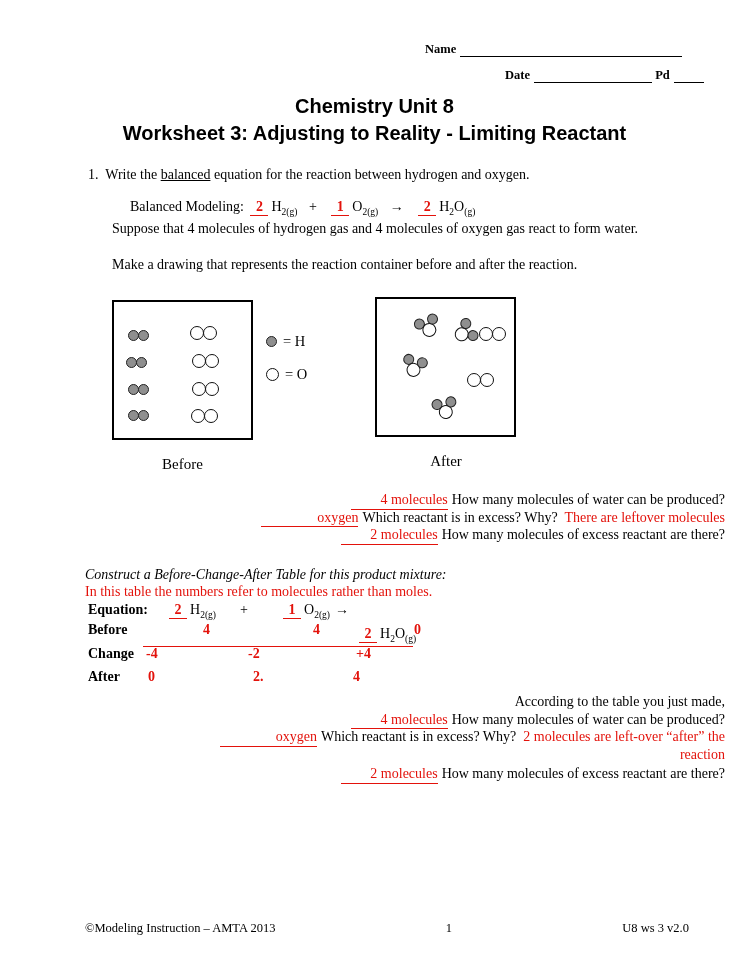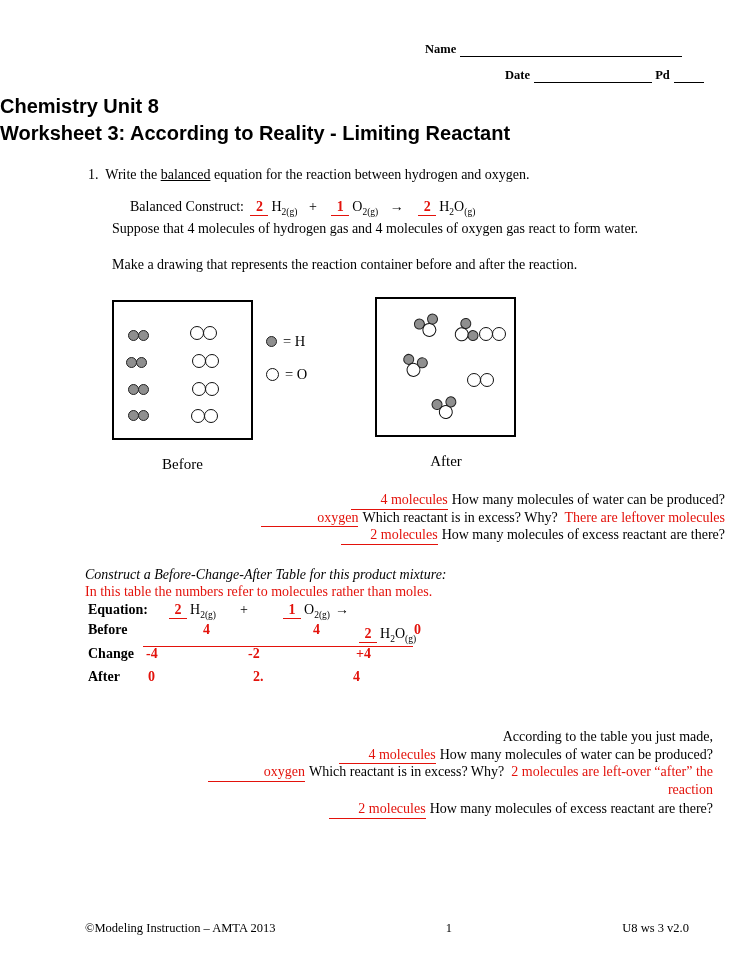--- a/index.html
+++ b/index.html
@@ -18,21 +18,21 @@
   sub { font-size: 9.5px; line-height: 0; }
 
   .name-line { position:absolute; left:425px; top:42px; font-size:12.5px; }
   .date-line { position:absolute; left:505px; top:68px; font-size:12.5px;text-align:center; }
   .hdr-label { font-weight:bold;margin-top:36px; }
   .blank { display:inline-block; border-bottom:1.2px solid #000; height:13px; vertical-align:bottom; }
   .name-blank { width:222px; margin-left:4px; }
   .date-blank { width:118px; margin-left:4px; }
   .pd-blank { width:30px; margin-left:4px; }
 
-  .title { position:absolute; left:0; top:93px; width:100%; 
+  .title { position:absolute; left:0; top:93px; width:100%; text-align:center;
            font-family:"Liberation Sans", sans-serif; font-weight:bold;
            font-size:20px; line-height:27px; }
 
   .q1 { position:absolute; left:88px; top:167px; width:620px; }
   .u { text-decoration: underline; }
 
   .eqline { position:absolute; left:130px; top:199px; }
   .coef { color:var(--red); font-weight:bold; display:inline-block; min-width:18px;
           text-align:center; border-bottom:1.2px solid var(--red); margin:0 3px; }
   .eq-sep { margin:0 8px; }
@@ -80,21 +80,21 @@
   .t-after  { top:669px; }
   .t-eq .g1 { left:78px; }  .t-eq .sep1 { left:152px; }
   .t-eq .g2 { left:192px; } .t-eq .sep2 { left:247px; }
   .t-eq .g3 { left:268px;margin-top:24px; }
   .t-before .v1 { left:115px; } .t-before .v2 { left:225px; } .t-before .v3 { left:326px; }
   .t-change .v1 { left:58px; }  .t-change .v2 { left:160px; } .t-change .v3 { left:268px; }
   .t-after  .v1 { left:60px; }  .t-after  .v2 { left:165px; } .t-after  .v3 { left:265px; }
   .t-val { color:var(--red); font-weight:bold; }
   .change-underline { left:55px; top:16px; width:270px; border-bottom:1.3px solid var(--red); height:1px; }
 
-  .qa2 { position:absolute; left:68px; top:693px; width:645px;margin-top:35px; }
+  .qa2 { position:absolute; left:80px; top:693px; width:645px; }
   .qa-line { height:17.5px; white-space:nowrap; }
   .reaction-line { height:17.5px; padding-left:345px; }
   .gap-top { margin-top:2px; }
 
   .finalq { position:absolute; left:90px; top:799px; width:615px; line-height:18px; }
   .finala { position:absolute; left:108px; top:847px; width:590px; line-height:18px; color:var(--red); }
 
   .footer { position:absolute; left:85px; right:60px; top:921px;
             display:flex; justify-content:space-between; font-size:12.5px; }
 </style>
@@ -106,30 +106,30 @@
   <div class="name-line">
     <span class="hdr-label">Name</span><span class="blank name-blank"></span>
   </div>
   <div class="date-line">
     <span class="hdr-label">Date</span><span class="blank date-blank"></span>
     <span class="hdr-label">Pd</span><span class="blank pd-blank"></span>
   </div>
 
   <div class="title">
     <span>Chemistry Unit 8</span><br>
-    <span>Worksheet 3:  According to Reality - Limiting Reactant</span>
+    <span>Worksheet 3:  Adjusting to Reality - Limiting Reactant</span>
   </div>
 
   <div class="q1">
     <span>1.</span>&nbsp;
     <span>Write the </span><span class="u">balanced</span><span> equation for the reaction between hydrogen and oxygen.</span>
   </div>
 
   <div class="eqline">
-    <span>Balanced Construct:</span>
+    <span>Balanced Modeling:</span>
     <span class="coef">2</span><span><span>H</span><sub>2(g)</sub></span>
     <span class="eq-sep">+</span>
     <span class="coef">1</span><span><span>O</span><sub>2(g)</sub></span>
     <span class="eq-sep">→</span>
     <span class="coef">2</span><span><span>H</span><sub>2</sub><span>O</span><sub>(g)</sub></span>
   </div>
 
   <div class="suppose">Suppose that 4 molecules of hydrogen gas and 4 molecules of oxygen gas react to form water.</div>
   <div class="drawing">Make a drawing that represents the reaction container before and after the reaction.</div>
 

